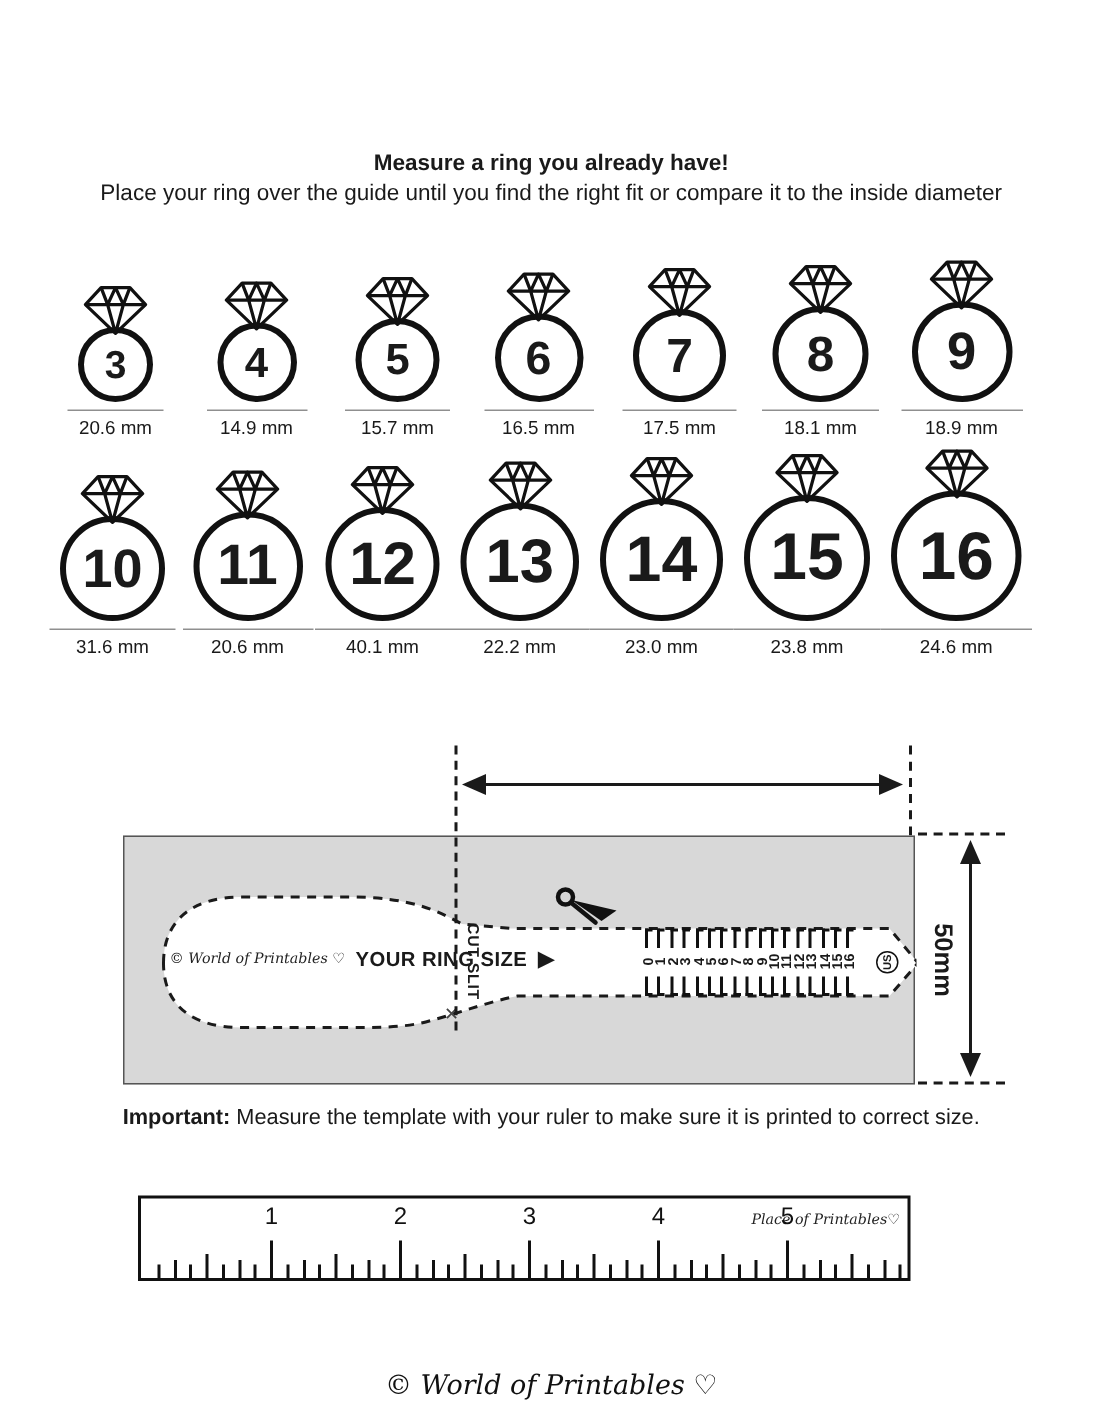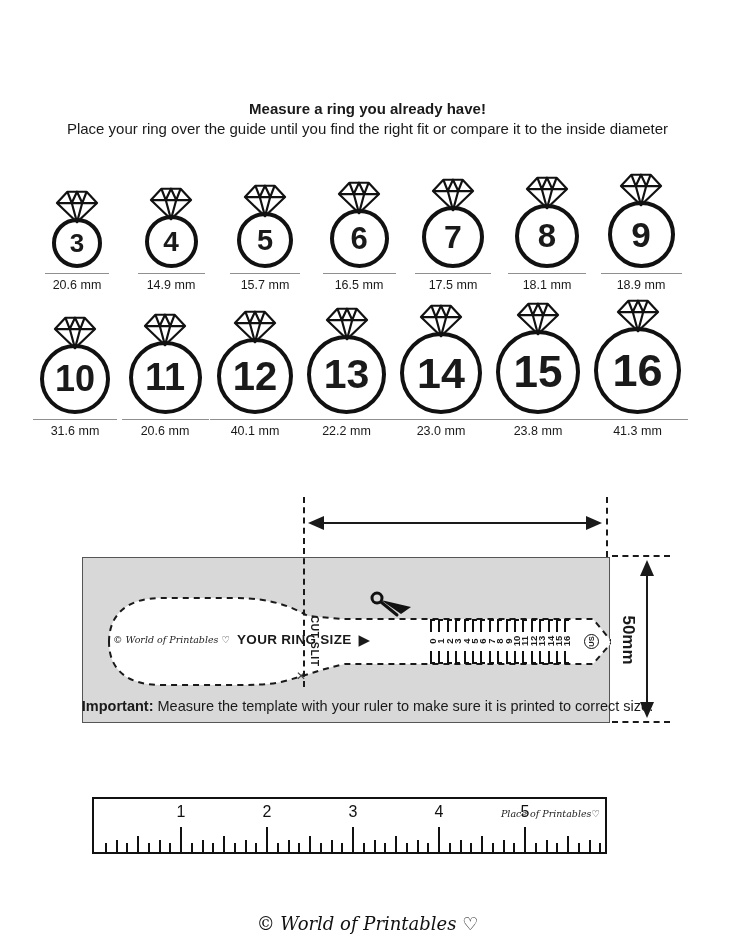--- a/index.html
+++ b/index.html
@@ -53,21 +53,21 @@
              border-radius:50%;display:flex;align-items:center;justify-content:center;background:#fff;box-sizing:border-box;}
   .us-text{font-size:7.5px;font-weight:bold;transform:rotate(-90deg);}
   .scissors{position:absolute;left:286px;top:32px;z-index:3;}
   .cutmark{position:absolute;left:296px;top:669px;font-size:12px;color:#444;z-index:4;}
 
   .mm50-label{position:absolute;left:593px;top:630px;width:70px;height:20px;
               display:flex;align-items:center;justify-content:center;
               font-weight:bold;font-size:17px;transform:rotate(90deg);}
 
   
-  .important-line{position:absolute;top:698px;left:0;width:735px;text-align:center;font-size:14.5px;}
+  .important-line{position:absolute;top:737px;left:0;width:735px;text-align:center;font-size:14.5px;}
   .important-line b{font-weight:bold;}
 
   
   .ruler{position:absolute;left:92px;top:797px;width:515px;height:57px;
          border:2px solid #111;box-sizing:border-box;background:#fff;}
   .ruler-tick{position:absolute;bottom:0;width:0;border-left:2px solid #111;}
   .ruler-num{position:absolute;top:4px;width:20px;text-align:center;font-size:16px;color:#111;}
   .ruler-brand{position:absolute;top:9px;right:5px;font-family:"DejaVu Serif",serif;
                font-style:italic;font-size:9.5px;color:#222;white-space:nowrap;}
 
@@ -233,21 +233,21 @@
       </div>
       <div class="ring-item">
         <svg class="diamond" width="44" height="34" viewBox="0 0 100 78">
           <g fill="none" stroke="#111" stroke-width="5" stroke-linejoin="round">
             <path d="M28,4 L72,4 L96,30 L50,74 L4,30 Z"></path>
             <path d="M4,30 L96,30 M28,4 L38,30 L50,4 L62,30 L72,4 M38,30 L50,74 M62,30 L50,74"></path>
           </g>
         </svg>
         <div class="ring-circle" style="width:87px;height:87px;font-size:45px;">16</div>
         <div class="ring-underline" style="width:101px;"></div>
-        <div class="ring-mm">41.3 mm</div>
+        <div class="ring-mm">24.6 mm</div>
       </div>
     </div>
 
   <div class="abs vdash" style="left:303px;top:497px;height:190px;z-index:5;"></div>
   <div class="abs vdash" style="left:606px;top:497px;height:60px;"></div>
   <svg class="abs" style="left:306px;top:514px;" width="298" height="18">
     <line x1="14" y1="9" x2="284" y2="9" stroke="#1a1a1a" stroke-width="2"></line>
     <polygon points="2,9 18,2 18,16" fill="#1a1a1a"></polygon>
     <polygon points="296,9 280,2 280,16" fill="#1a1a1a"></polygon>
   </svg>

